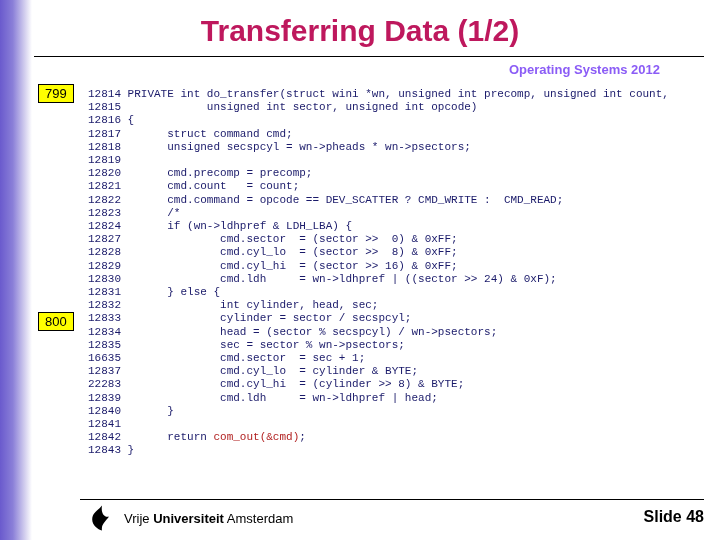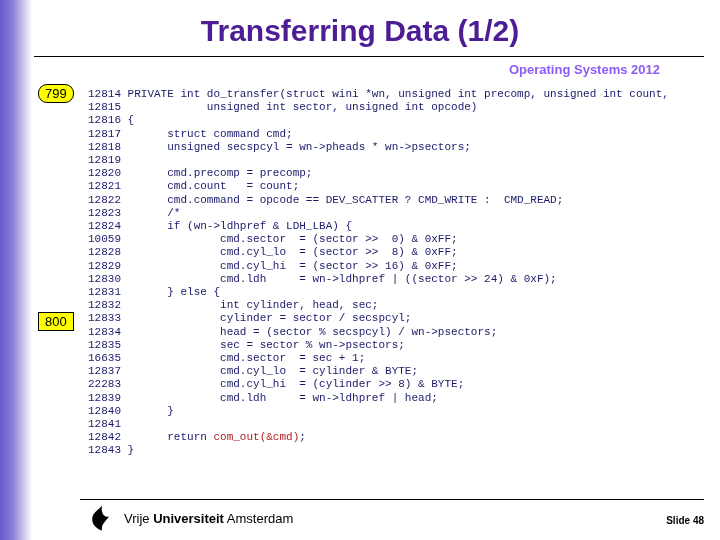--- a/index.html
+++ b/index.html
@@ -21,21 +21,21 @@
     background: linear-gradient(to right, #6a5acd 0%, #8a7fd8 40%, #d8d4f0 80%, #ffffff 100%);
   }
   .title {
     position: absolute;
     top: 14px;
     left: 0;
     right: 0;
     text-align: center;
     font-weight: bold;
     font-size: 30px;
-    color: #4c1d95;
+    color: #be185d;
   }
   .hr1 {
     position: absolute;
     top: 56px;
     left: 34px;
     right: 16px;
     border-top: 1px solid #000;
   }
   .subhead {
     position: absolute;
@@ -47,21 +47,21 @@
   }
   .tag {
     position: absolute;
     left: 38px;
     background: #ffff00;
     border: 1.5px solid #000;
     font-size: 13px;
     padding: 1px 6px;
     font-family: Arial, sans-serif;
   }
-  .tag1 { top: 84px; border-radius: 9px; }
+  .tag1 { top: 84px; }
   .tag2 { top: 312px; }
   .code {
     position: absolute;
     left: 88px;
     top: 88px;
     font-family: "Courier New", Courier, monospace;
     font-size: 11px;
     line-height: 13.2px;
     white-space: pre;
     color: #1a1a6a;
@@ -87,21 +87,21 @@
     left: 124px;
     bottom: 14px;
     font-size: 13px;
     color: #000;
   }
   .footer-left .b { font-weight: bold; }
   .footer-right {
     position: absolute;
     right: 16px;
     bottom: 14px;
-    font-size: 10px;
+    font-size: 16px;
     font-weight: bold;
     color: #000;
   }
 </style>
 </head>
 <body>
 
 <div class="sidebar"></div>
 
 <div class="title">Transferring Data (1/2)</div>
@@ -115,21 +115,21 @@
 <span class="ln">12815</span>             unsigned int sector, unsigned int opcode)
 <span class="ln">12816</span> {
 <span class="ln">12817</span>       struct command cmd;
 <span class="ln">12818</span>       unsigned secspcyl = wn-&gt;pheads * wn-&gt;psectors;
 <span class="ln">12819</span> 
 <span class="ln">12820</span>       cmd.precomp = precomp;
 <span class="ln">12821</span>       cmd.count   = count;
 <span class="ln">12822</span>       cmd.command = opcode == DEV_SCATTER ? CMD_WRITE :  CMD_READ;
 <span class="ln">12823</span>       /*
 <span class="ln">12824</span>       if (wn-&gt;ldhpref &amp; LDH_LBA) {
-<span class="ln">10059</span>               cmd.sector  = (sector &gt;&gt;  0) &amp; 0xFF;
+<span class="ln">12827</span>               cmd.sector  = (sector &gt;&gt;  0) &amp; 0xFF;
 <span class="ln">12828</span>               cmd.cyl_lo  = (sector &gt;&gt;  8) &amp; 0xFF;
 <span class="ln">12829</span>               cmd.cyl_hi  = (sector &gt;&gt; 16) &amp; 0xFF;
 <span class="ln">12830</span>               cmd.ldh     = wn-&gt;ldhpref | ((sector &gt;&gt; 24) &amp; 0xF);
 <span class="ln">12831</span>       } else {
 <span class="ln">12832</span>               int cylinder, head, sec;
 <span class="ln">12833</span>               cylinder = sector / secspcyl;
 <span class="ln">12834</span>               head = (sector % secspcyl) / wn-&gt;psectors;
 <span class="ln">12835</span>               sec = sector % wn-&gt;psectors;
 <span class="ln">16635</span>               cmd.sector  = sec + 1;
 <span class="ln">12837</span>               cmd.cyl_lo  = cylinder &amp; BYTE;

